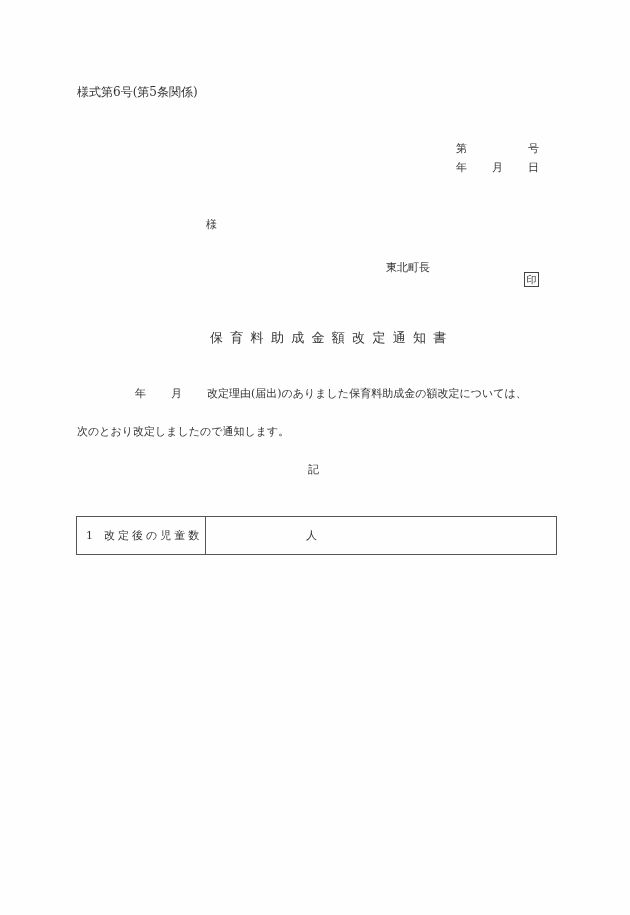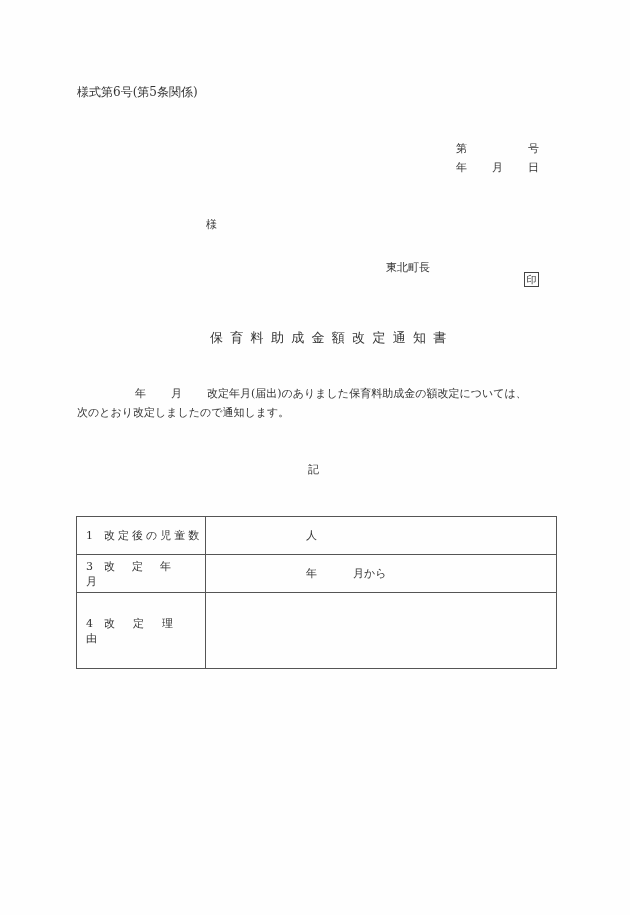--- a/index.html
+++ b/index.html
@@ -18,21 +18,21 @@
   .addressee { left: 206px; top: 219px; }
   .issuer { left: 386px; top: 262px; }
   .seal {
     position: absolute; left: 524px; top: 272px; width: 15px; height: 15px;
     border: 1px solid #444; box-sizing: border-box;
     font-size: 10px; line-height: 13px; text-align: center;
   }
   .doc-title { left: 210px; top: 331px; letter-spacing: 7.3px; font-size: 13px; }
   .body-line1 { left: 77px; top: 388px; }
   .body-line1 .gap { display: inline-block; }
-  .body-line2 { left: 77px; top: 407px; }
+  .body-line2 { left: 77px; top: 426px; }
   .ki { left: 308px; top: 464px; }
 
   table.details {
     position: absolute; left: 76px; top: 516px; width: 481px;
     border-collapse: collapse; table-layout: fixed;
   }
   table.details td {
     border: 1px solid #555; padding: 0; font-size: 11px; color: #333;
     vertical-align: middle;
   }
@@ -58,34 +58,26 @@
 <div class="abs date-day">日</div>
 
 <div class="abs addressee">様</div>
 
 <div class="abs issuer">東北町長</div>
 <div class="seal">印</div>
 
 <div class="abs doc-title">保育料助成金額改定通知書</div>
 
 <div class="abs body-line1">
-  <span class="gap" style="width:58px"></span><span>年</span><span class="gap" style="width:25px"></span><span>月</span><span class="gap" style="width:25px"></span><span>改定年月(届出)のありました保育料助成金の額改定については、</span>
+  <span class="gap" style="width:58px"></span><span>年</span><span class="gap" style="width:25px"></span><span>月</span><span class="gap" style="width:25px"></span><span>改定理由(届出)のありました保育料助成金の額改定については、</span>
 </div>
 <div class="abs body-line2">次のとおり改定しましたので通知します。</div>
 
 <div class="abs ki">記</div>
 
 <table class="details">
   <tbody>
       <tr class="r">
     <td class="label"><span class="lbl-num">1</span><span class="spaced">改定後の児童数</span></td>
     <td class="value">人</td>
   </tr>
-  <tr class="r">
-    <td class="label"><span class="lbl-num">3</span><span class="wide">改定年月</span></td>
-    <td class="value"><span>年</span><span class="yr-gap"></span><span>月から</span></td>
-  </tr>
-  <tr class="r4">
-    <td class="label"><span class="lbl-num">4</span><span class="wide2">改定理由</span></td>
-    <td class="value"></td>
-  </tr>
 </tbody>
   </table>
 
 </body></html>

